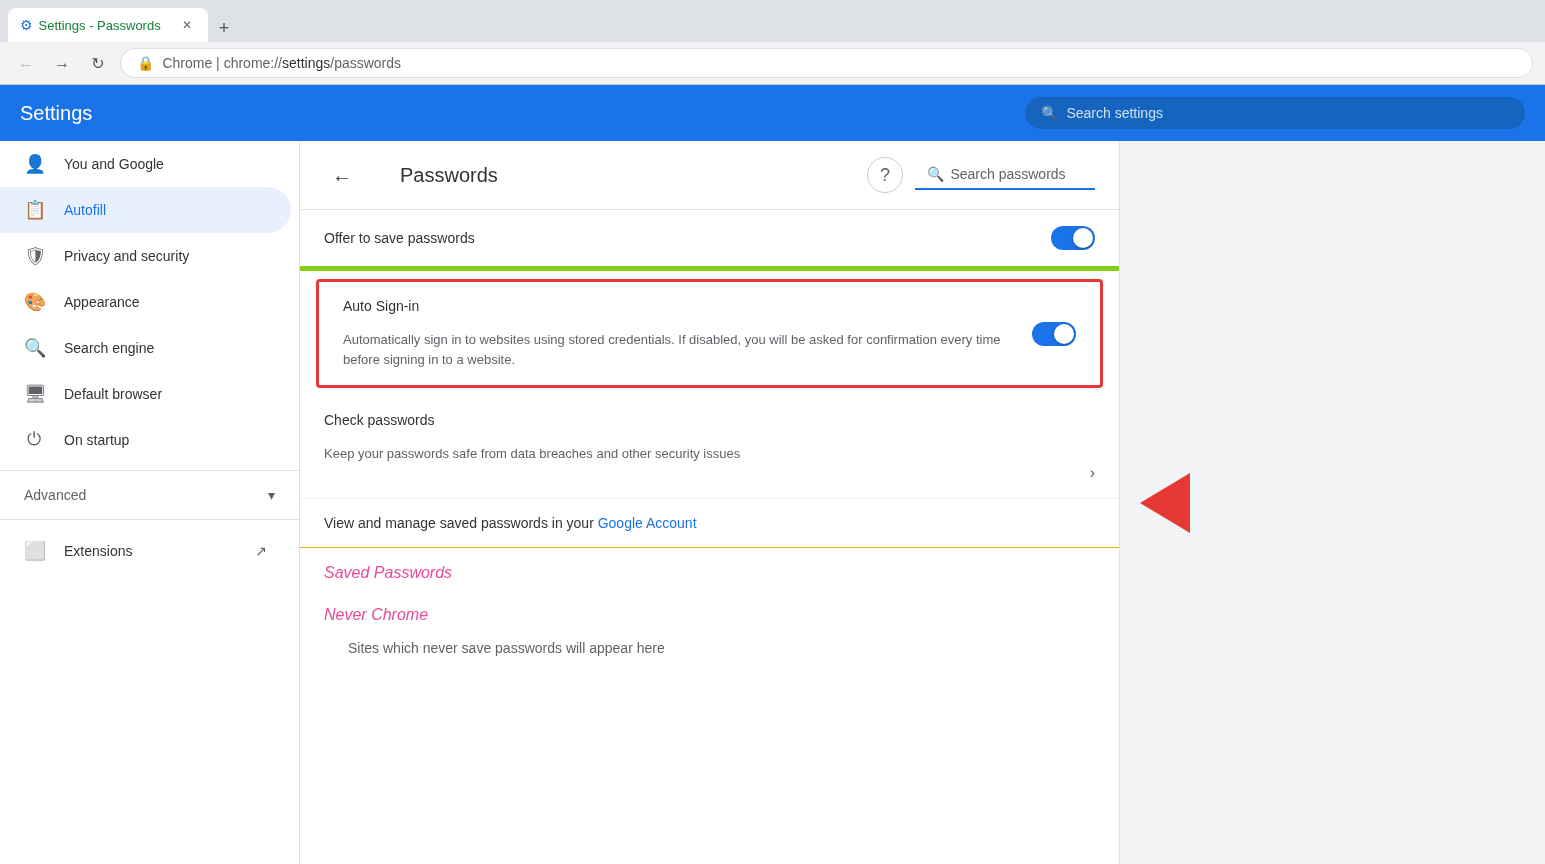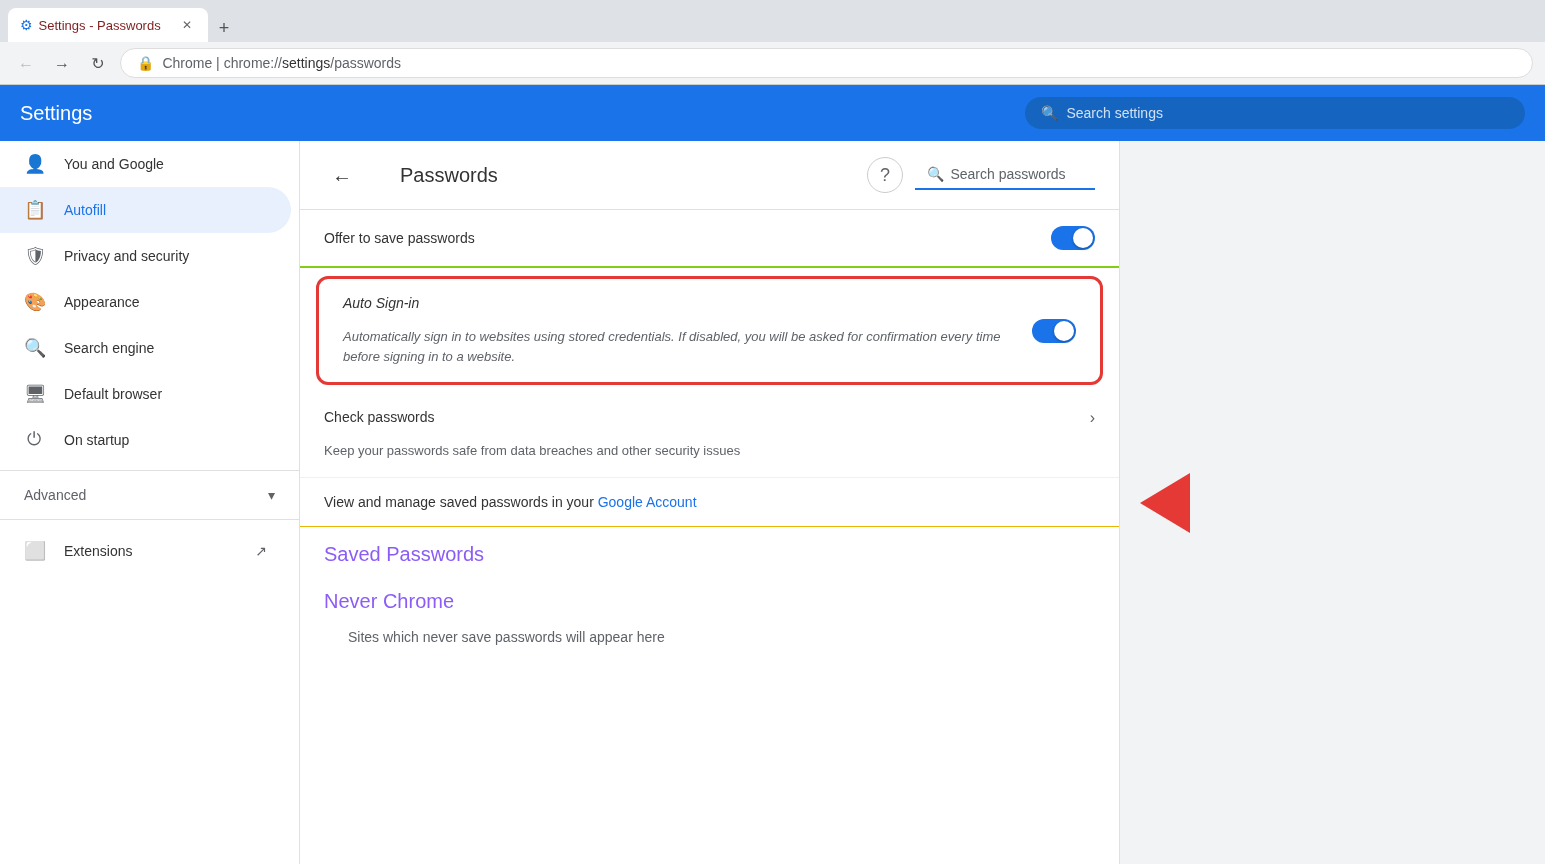--- a/index.html
+++ b/index.html
@@ -9,21 +9,21 @@
     .browser-chrome { background: #dee1e6; padding: 8px 8px 0 8px; }
     .tab-bar { display: flex; align-items: flex-end; gap: 2px; }
     .tab {
       display: flex; align-items: center; gap: 6px;
       background: #f1f3f4; border-radius: 8px 8px 0 0;
       padding: 8px 12px; min-width: 200px; max-width: 240px;
       font-size: 13px; color: #333; position: relative;
     }
     .tab.active { background: #fff; }
     .tab-icon { color: #1a73e8; font-size: 14px; }
-    .tab-title { flex: 1; font-size: 13px; color: #7f1d1d; }
+    .tab-title { flex: 1; font-size: 13px; color: #15803d; }
     .tab-close { cursor: pointer; color: #666; font-size: 12px; width: 18px; height: 18px; display: flex; align-items: center; justify-content: center; border-radius: 50%; }
     .new-tab-btn { width: 28px; height: 28px; display: flex; align-items: center; justify-content: center; cursor: pointer; color: #555; font-size: 18px; border-radius: 50%; }
 
     
     .address-bar-row {
       background: #f1f3f4; padding: 6px 12px; display: flex; align-items: center; gap: 8px;
       border-bottom: 1px solid #ccc;
     }
     .nav-btn { width: 28px; height: 28px; display: flex; align-items: center; justify-content: center; cursor: pointer; border-radius: 50%; color: #555; font-size: 16px; }
     .nav-btn.disabled { color: #bbb; cursor: default; }
@@ -66,54 +66,54 @@
       gap: 12px;
     }
     .back-btn { font-size: 20px; cursor: pointer; color: #333; width: 36px; height: 36px; display: flex; align-items: center; justify-content: center; border-radius: 50%; }
     .passwords-title { font-size: 20px; font-weight: 400; color: #333; flex: 1; margin-left: 28px; }
     .help-btn { width: 36px; height: 36px; border-radius: 50%; display: flex; align-items: center; justify-content: center; cursor: pointer; color: #5f6368; font-size: 18px; border: 1px solid #ccc; }
     .search-passwords-box {
       display: flex; align-items: center; gap: 6px; padding: 6px 12px;
       border-bottom: 2px solid #1a73e8; color: #5f6368; font-size: 14px; min-width: 180px;
     }
 
-    .settings-option { padding: 16px 24px; border-bottom: 2px solid #84cc16; display: flex; align-items: center; }
+    .settings-option { padding: 16px 24px; border-bottom: 5px solid #84cc16; display: flex; align-items: center; }
     .option-text { flex: 1; }
     .option-title { font-size: 14px; color: #333; }
     .option-desc { font-size: 13px; color: #5f6368; margin-top: 16px; line-height: 1.5; }
 
     
     .toggle { width: 44px; height: 24px; position: relative; display: inline-block; flex-shrink: 0; }
     .toggle-track {
       width: 44px; height: 24px; border-radius: 12px; background: #1a73e8;
       position: relative; cursor: pointer; transition: background 0.2s;
     }
     .toggle-thumb {
       width: 20px; height: 20px; background: #fff; border-radius: 50%;
       position: absolute; top: 2px; left: 22px; transition: left 0.2s;
       box-shadow: 0 1px 3px rgba(0,0,0,0.3);
     }
 
     
     .highlighted-option {
-      border: 3px solid #e53935; border-radius: 12px; margin: 8px 16px; font-style: italic;
+      border: 3px solid #e53935; border-radius: 4px; margin: 8px 16px;
     }
 
     
     .check-passwords-row {
-      padding: 16px 24px; display: flex; align-items: flex-start; border-bottom: 1px solid #f0f0f0; cursor: pointer;
+      padding: 16px 24px; display: flex; align-items: flex-start; border-bottom: 1px solid #f0f0f0; cursor: pointer; flex-direction: column;
     }
     .chevron-right { font-size: 16px; color: #5f6368; margin-left: auto; }
 
     
     .google-account-link { padding: 16px 24px; font-size: 14px; color: #333; border-bottom: 1px solid #eab308; }
     .google-account-link a { color: #1a73e8; text-decoration: none; }
 
     
-    .section-title { padding: 16px 24px 8px 24px; font-size: 20px; font-weight: 500; color: #8b5cf6; }
+    .section-title { padding: 16px 24px 8px 24px; font-size: 16px; font-weight: 500; color: #ec4899; font-style: italic; }
     .empty-message { padding: 8px 24px 16px 48px; font-size: 14px; color: #5f6368; }
     .red-arrow {
       width: 0; height: 0;
       border-top: 30px solid transparent;
       border-bottom: 30px solid transparent;
       border-right: 50px solid #e53935;
     }
 
     .full-layout { display: flex; flex-direction: column; height: 100vh; }
     .settings-body { display: flex; flex: 1; overflow: hidden; }

